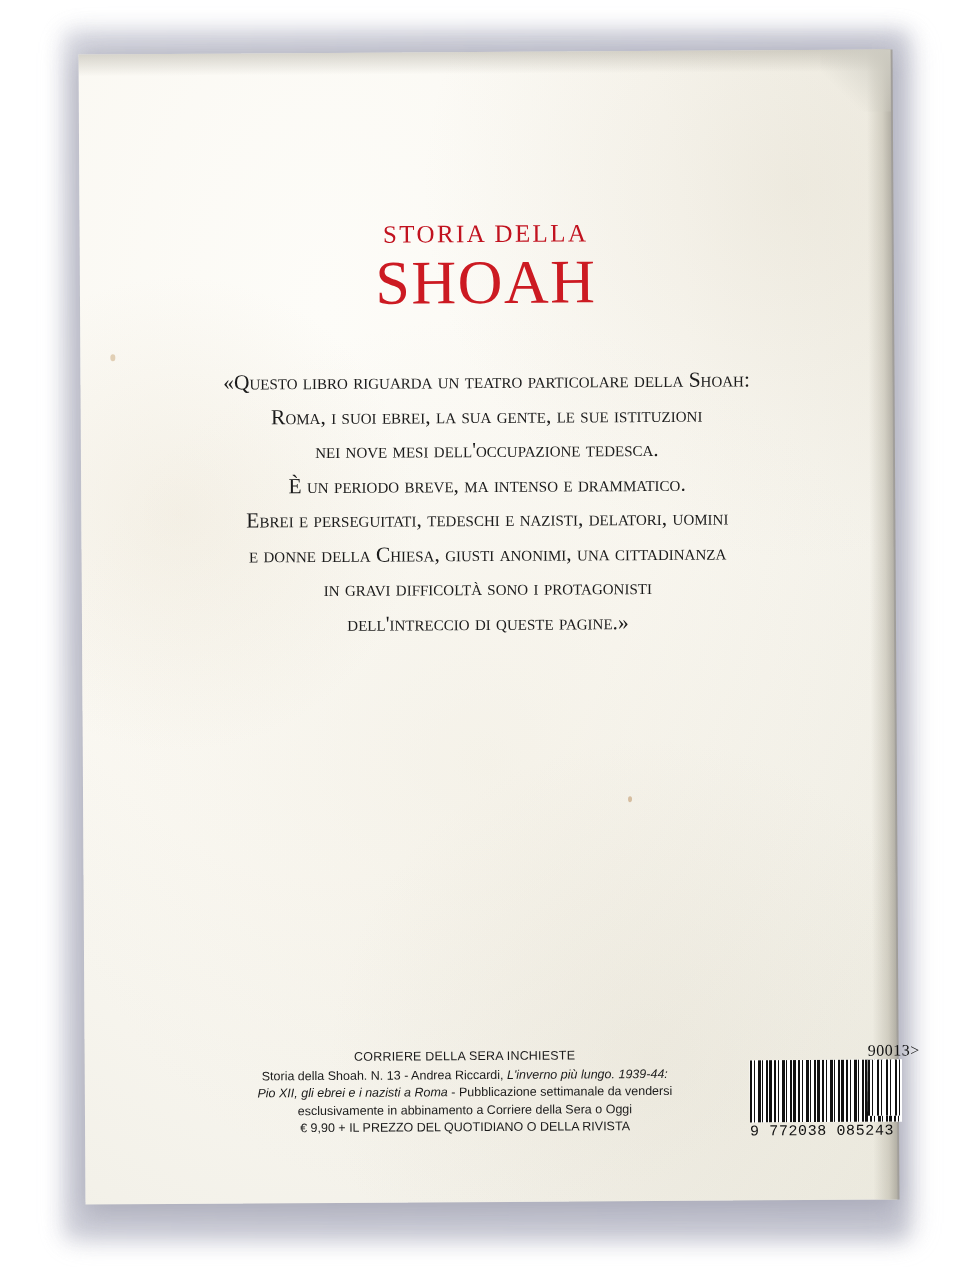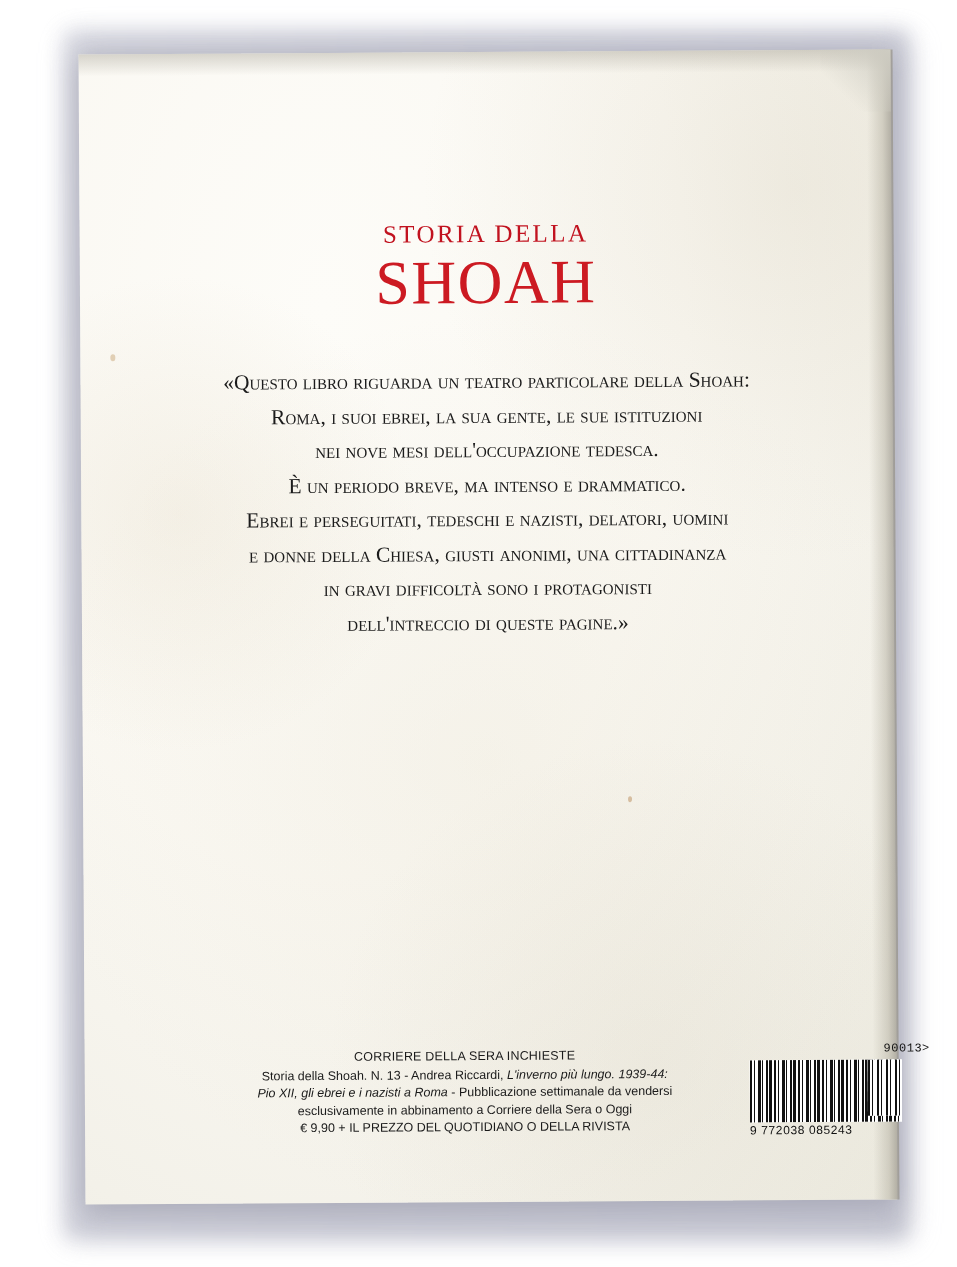--- a/index.html
+++ b/index.html
@@ -157,45 +157,45 @@
 
   
   .barcode-wrap {
     position: absolute;
     left: 665px;
     top: 1010px;
     width: 160px;
   }
   .ean-add {
     position: absolute;
-    left: 134px;
+    left: 118px;
     top: -18px;
-    font-family: Liberation Mono, monospace;
-    font-size: 12px;
+    font-family: Liberation Serif, serif;
+    font-size: 16px;
     letter-spacing: .5px;
     color: #111;
     white-space: nowrap;
   }
   .bars {
     width: 152px;
     height: 62px;
     background:
       repeating-linear-gradient(90deg,
         #111 0px, #111 2px, #fff 2px, #fff 4px,
         #111 4px, #111 5px, #fff 5px, #fff 8px,
         #111 8px, #111 11px, #fff 11px, #fff 12px,
         #111 12px, #111 13px, #fff 13px, #fff 16px,
         #111 16px, #111 18px, #fff 18px, #fff 19px,
         #111 19px, #111 22px, #fff 22px, #fff 24px);
     background-color: #fff;
   }
   .bars-num {
     margin-top: 1px;
-    font-family: Liberation Sans, sans-serif;
-    font-size: 12px;
+    font-family: Liberation Mono, monospace;
+    font-size: 15px;
     letter-spacing: .6px;
     color: #111;
     white-space: nowrap;
   }
   .addon {
     position: absolute;
     left: 118px;
     top: 0;
     width: 34px;
     height: 56px;

